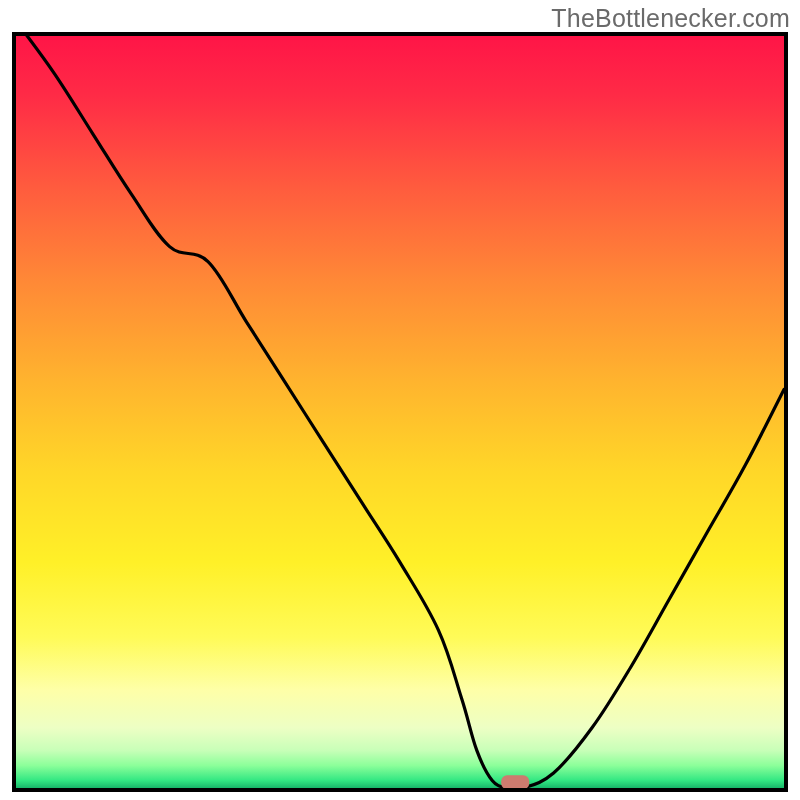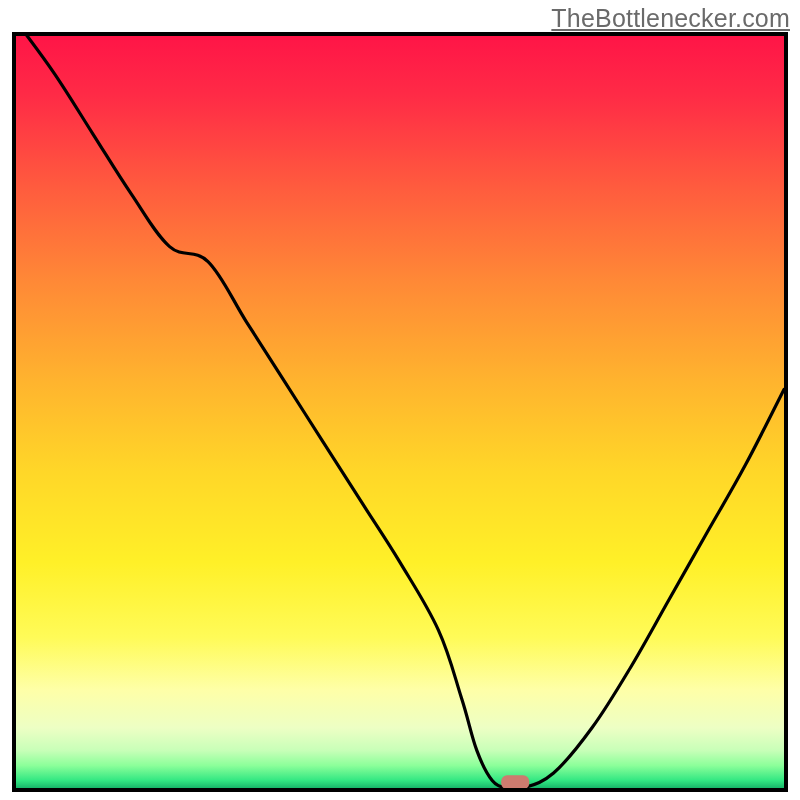--- a/index.html
+++ b/index.html
@@ -56,21 +56,20 @@
     height: 100%;
   }
   .attribution {
     position: absolute;
     top: 4px;
     right: 10px;
     color: #6a6a6a;
     font-size: 25px;
     font-weight: 500;
     letter-spacing: 0.2px;
-    text-decoration: underline;
   }
 </style>
 </head>
 <body>
 
 <div class="frame">
 
   <div class="attribution">TheBottlenecker.com</div>
 
   <div class="plot-area">

